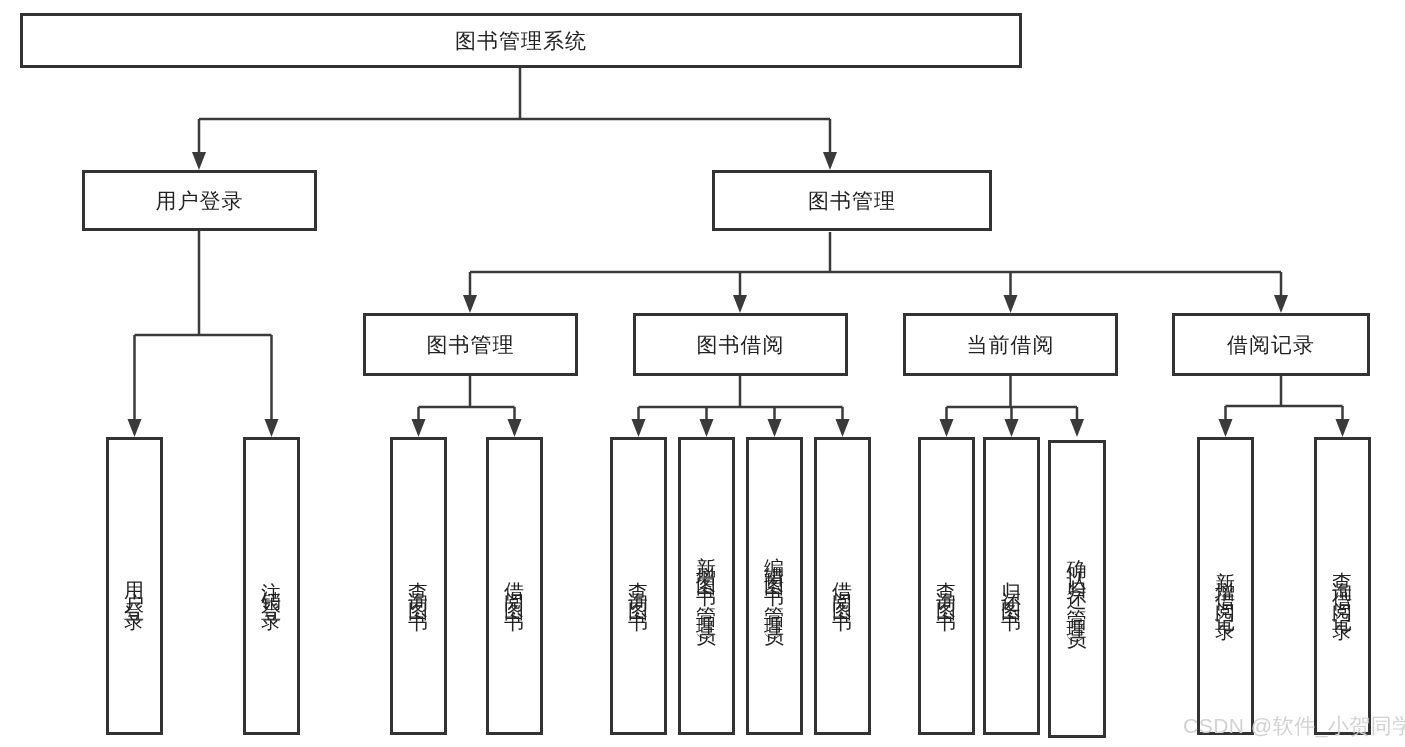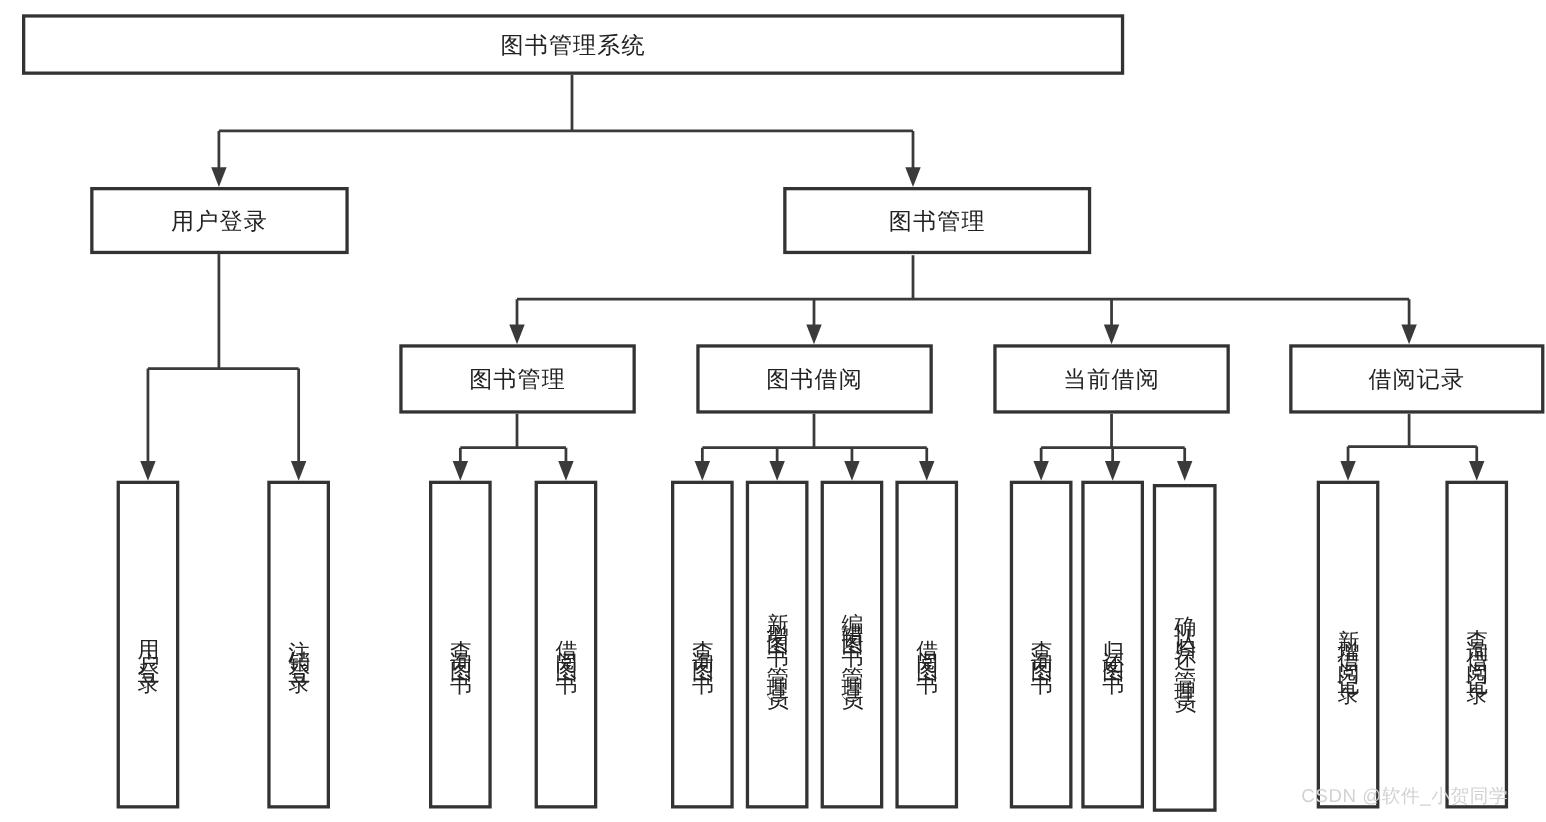--- a/index.html
+++ b/index.html
@@ -39,21 +39,21 @@
     font-size: 20px;
     letter-spacing: 10px;
     line-height: 1;
   }
   .watermark {
     position: absolute;
     left: 1183px;
     top: 712px;
     width: 222px;
     z-index: 6;
-    font-size: 17px;
+    font-size: 21px;
     color: #d2d2d2;
     white-space: nowrap;
     letter-spacing: 0.5px;
   }
 </style>
 </head>
 <body>
 
 <div class="canvas">
 
@@ -105,21 +105,21 @@
   </svg>
 
   <div class="node h-node" style="left:20px;top:13px;width:1002px;height:55px">图书管理系统</div>
 
   <div class="node h-node" style="left:82px;top:170px;width:235px;height:61px">用户登录</div>
   <div class="node h-node" style="left:712px;top:170px;width:280px;height:61px">图书管理</div>
 
   <div class="node h-node" style="left:363px;top:313px;width:215px;height:63px">图书管理</div>
   <div class="node h-node" style="left:903px;top:313px;width:215px;height:63px">当前借阅</div>
   <div class="node h-node" style="left:633px;top:313px;width:215px;height:63px">图书借阅</div>
-  <div class="node h-node" style="left:1172px;top:313px;width:232px;height:63px">借阅记录</div>
+  <div class="node h-node" style="left:1172px;top:313px;width:198px;height:63px">借阅记录</div>
 
   <div class="node v-node" style="left:106px;top:437px;width:57px;height:298px">用户登录</div>
   <div class="node v-node" style="left:243px;top:437px;width:57px;height:298px">注销登录</div>
 
   <div class="node v-node" style="left:390px;top:437px;width:57px;height:298px">查询图书</div>
   <div class="node v-node" style="left:486px;top:437px;width:57px;height:298px">借阅图书</div>
 
   <div class="node v-node" style="left:610px;top:437px;width:57px;height:298px">查询图书</div>
   <div class="node v-node" style="left:678px;top:437px;width:57px;height:298px">新增图书（管理员）</div>
   <div class="node v-node" style="left:746px;top:437px;width:57px;height:298px">编辑图书（管理员）</div>

